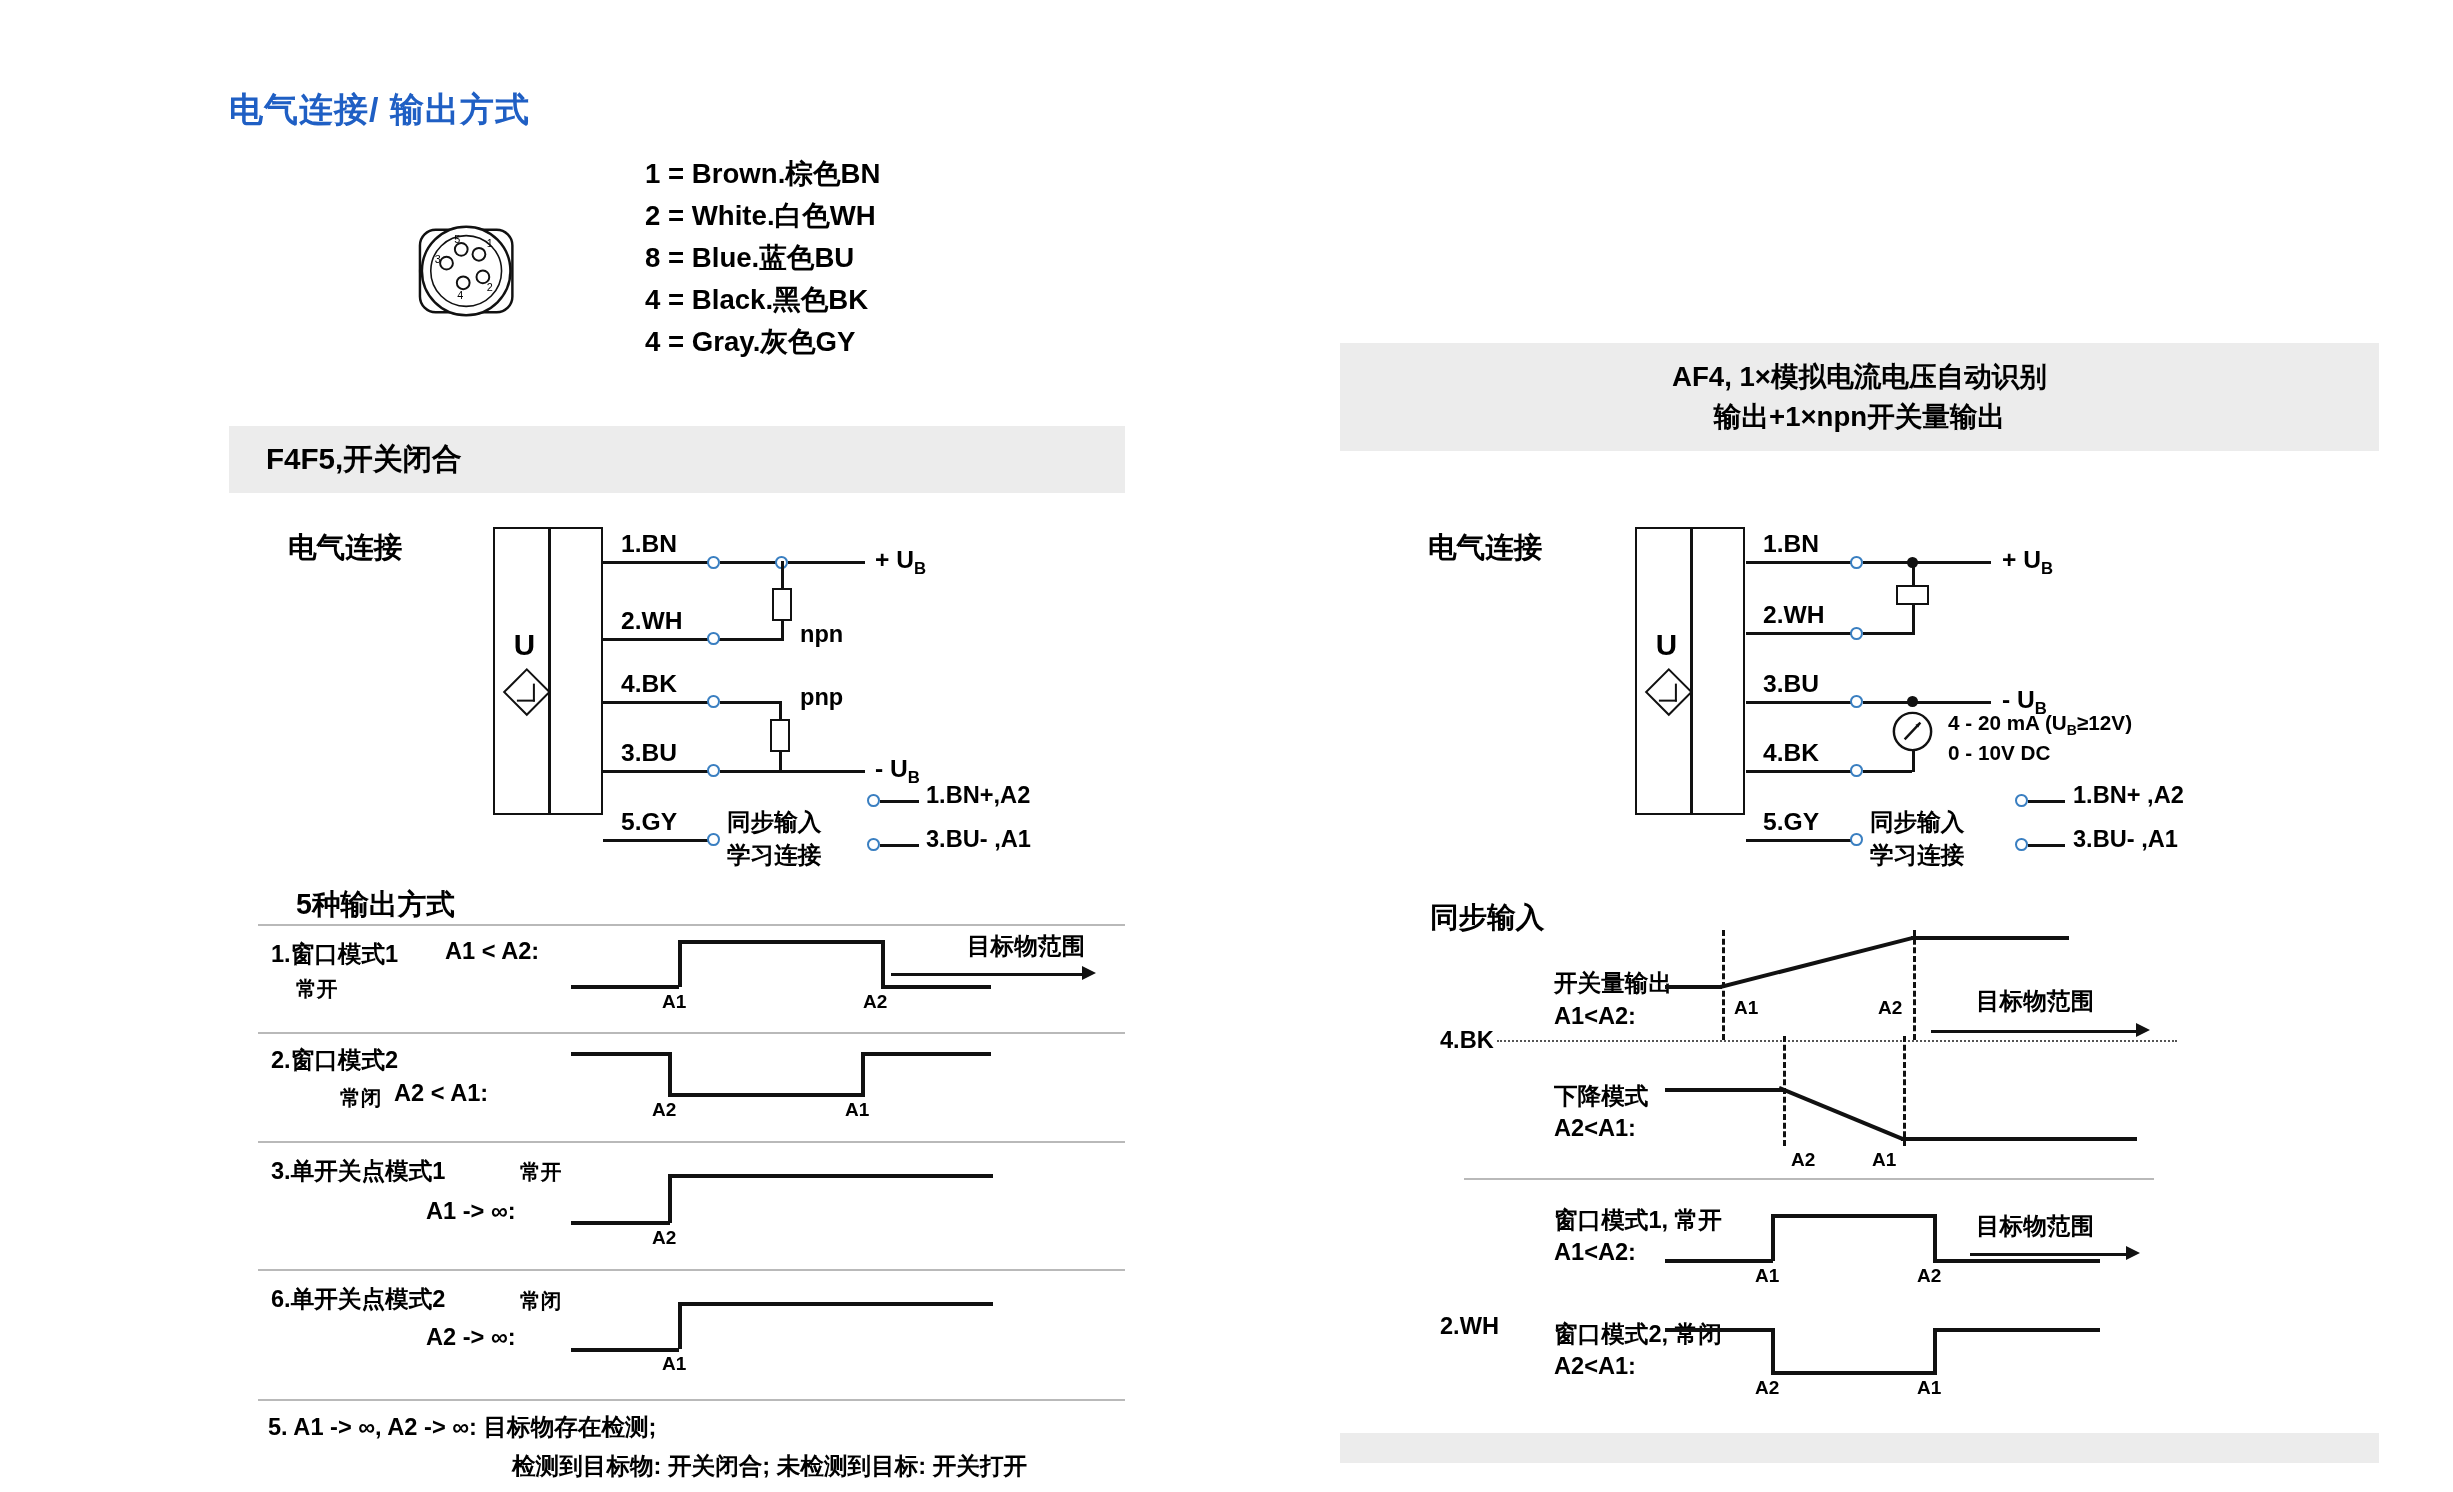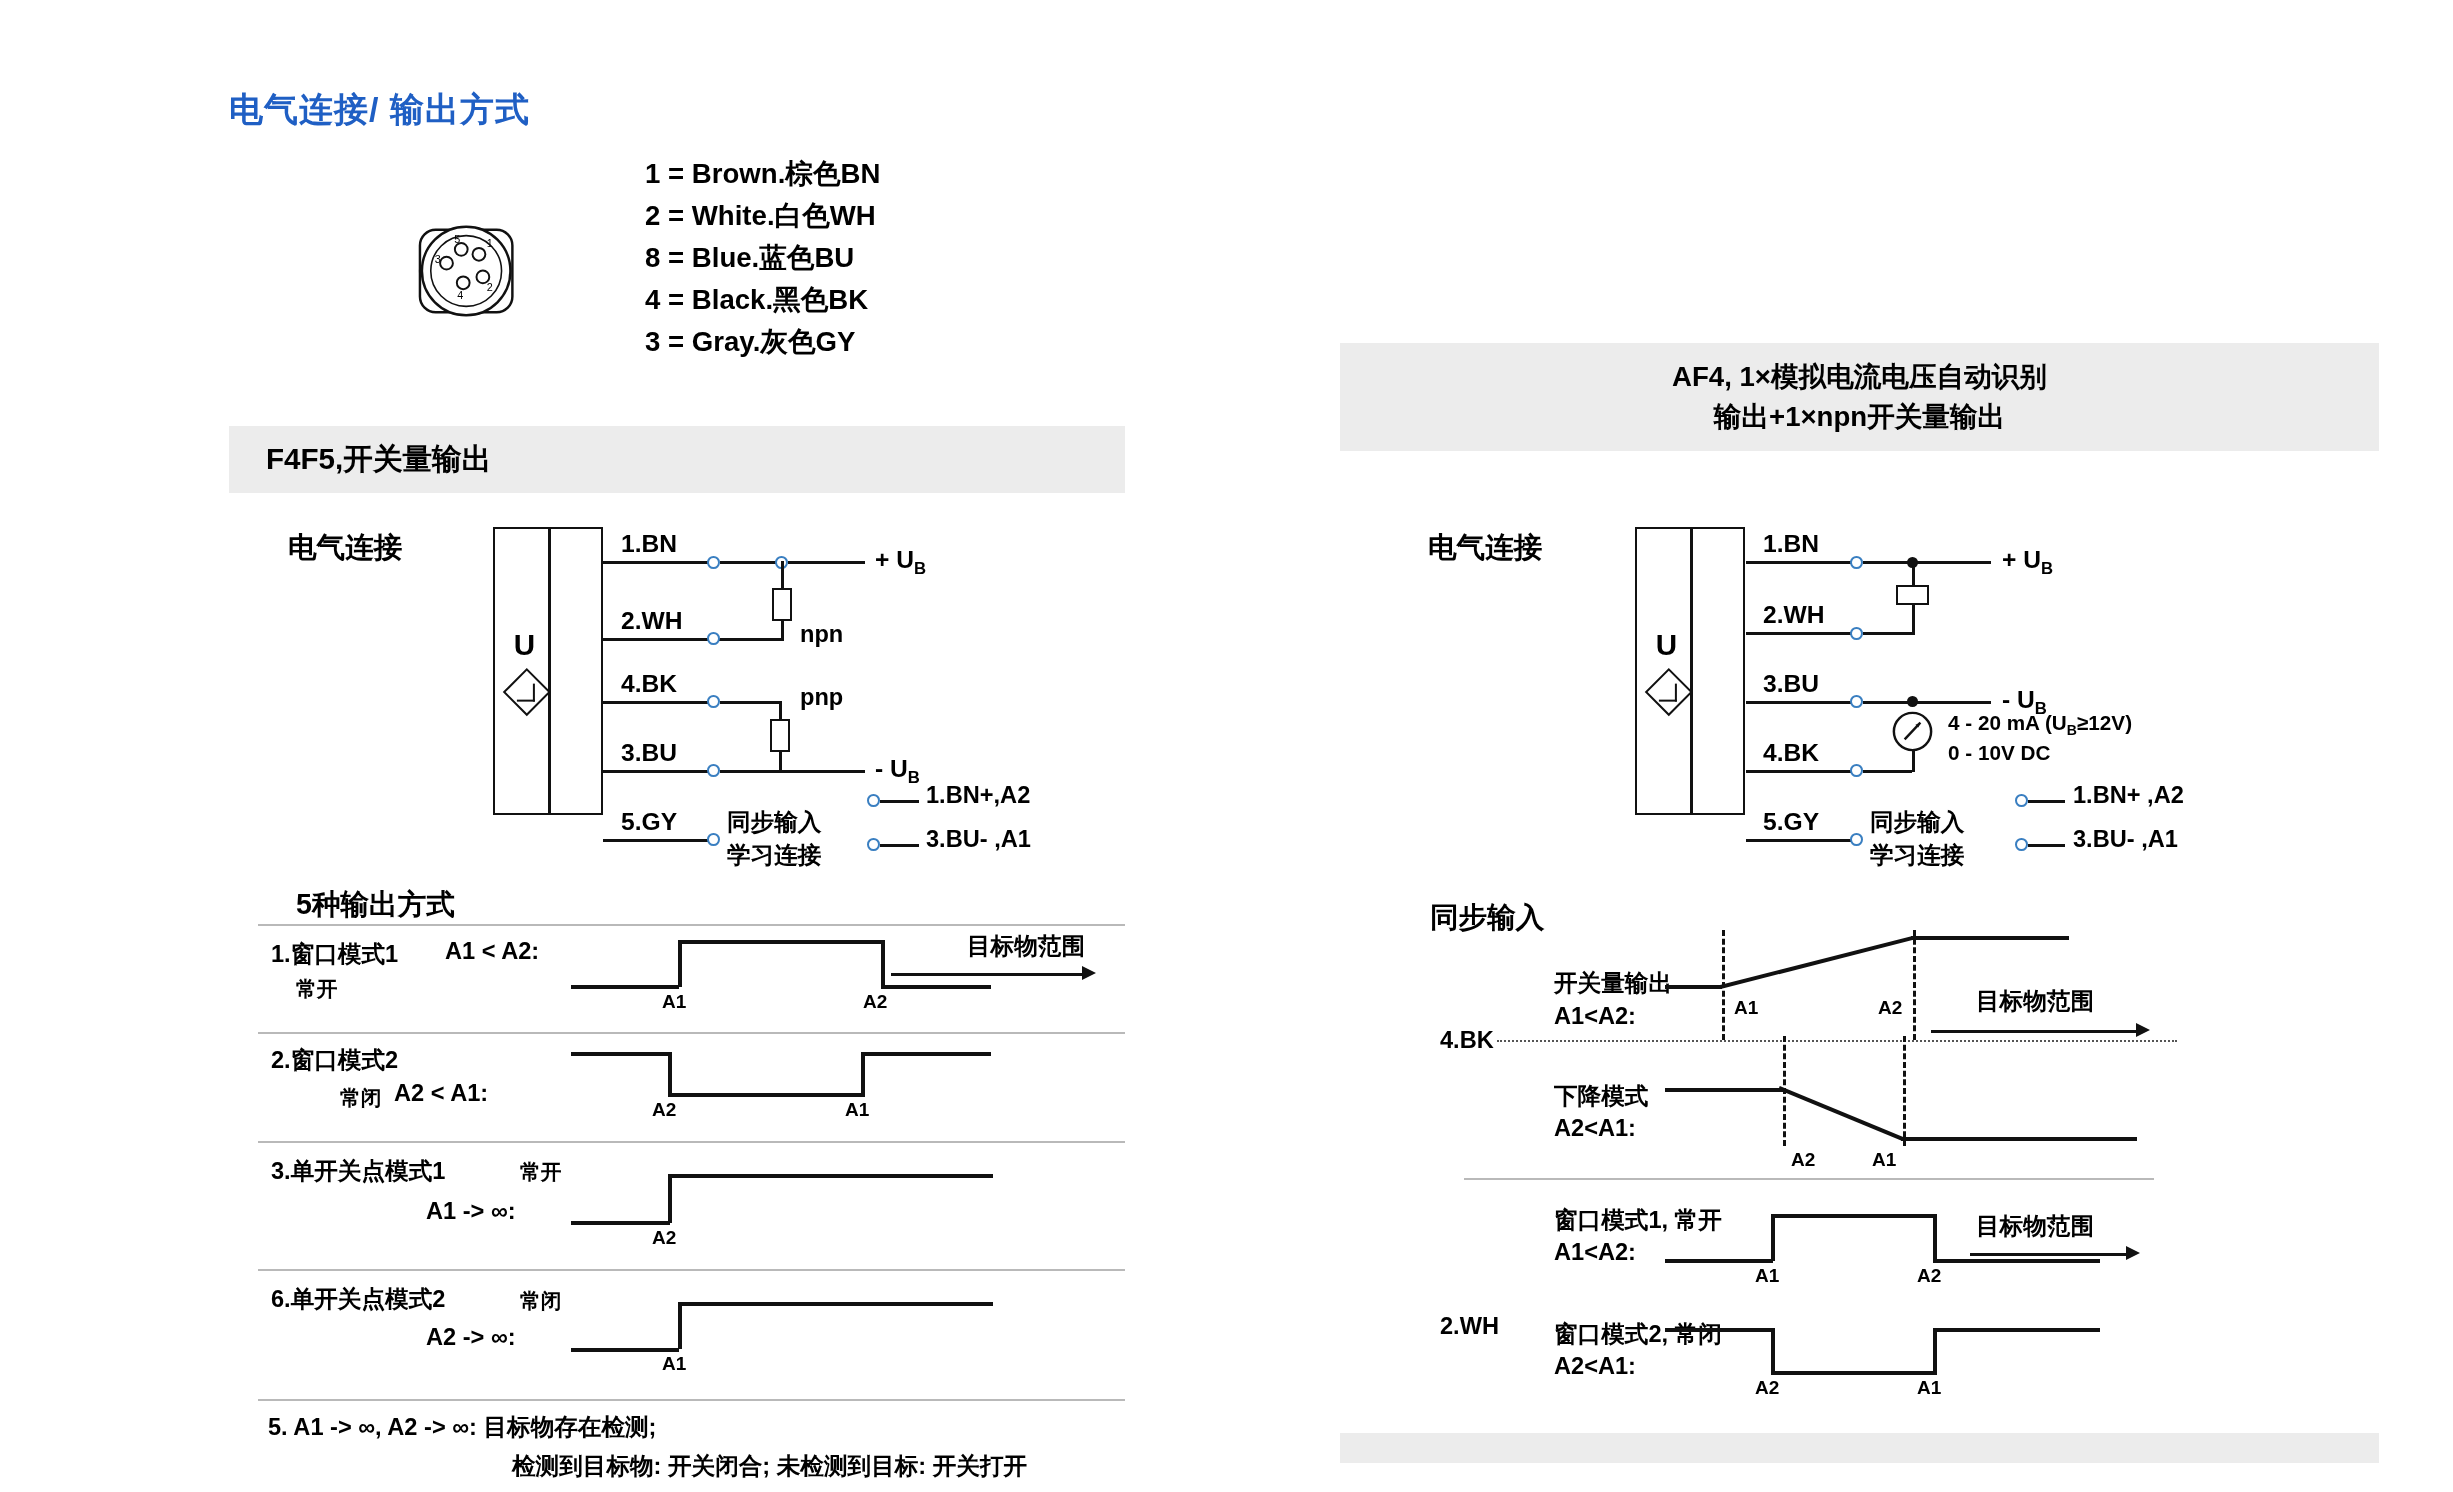--- a/index.html
+++ b/index.html
@@ -157,25 +157,25 @@
     <text x="56" y="88" font-size="11" font-family="Liberation Sans, sans-serif">4</text>
     <text x="86" y="80" font-size="11" font-family="Liberation Sans, sans-serif">2</text>
   </svg>
 </div>
 
 <div class="abs" id="pin-legend">
   <div>1 = Brown.棕色BN</div>
   <div>2 = White.白色WH</div>
   <div>8 = Blue.蓝色BU</div>
   <div>4 = Black.黑色BK</div>
-  <div>3 = Gray.灰色GY</div>
+  <div>4 = Gray.灰色GY</div>
 </div>
 
 <div class="abs section-bar" id="left-section-bar">
-  <span class="section-title">F4F5,开关量输出</span>
+  <span class="section-title">F4F5,开关闭合</span>
 </div>
 
 <div class="abs sub-label" style="left:288px; top:528px;">电气连接</div>
 
 <div class="abs" style="left:493px; top:527px;">
   <div class="device-box" style="position:relative;">
     <div class="divider"></div>
     <div class="u-letter">U</div>
     <div class="diamond"></div>
   </div>

